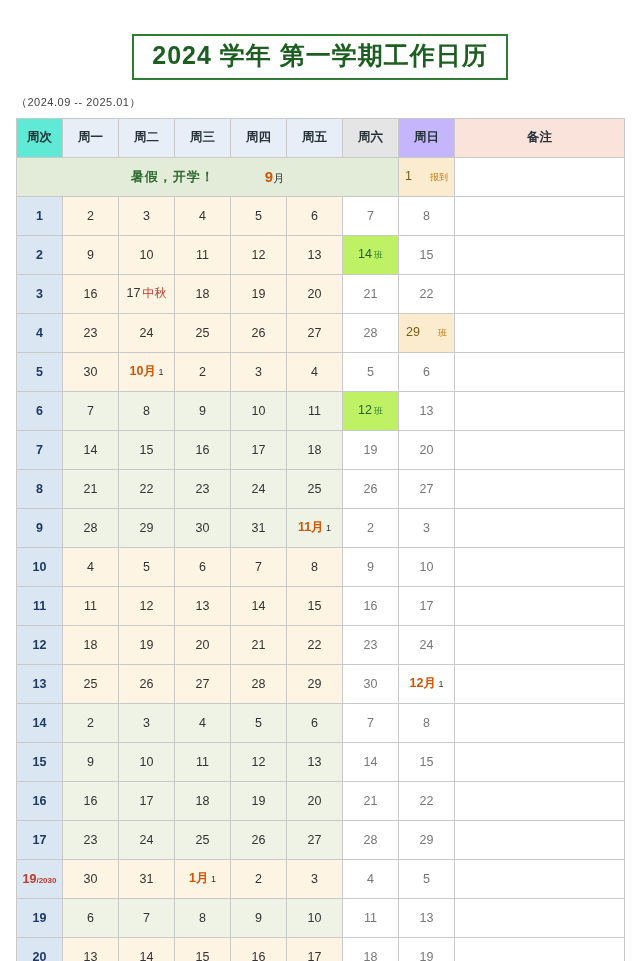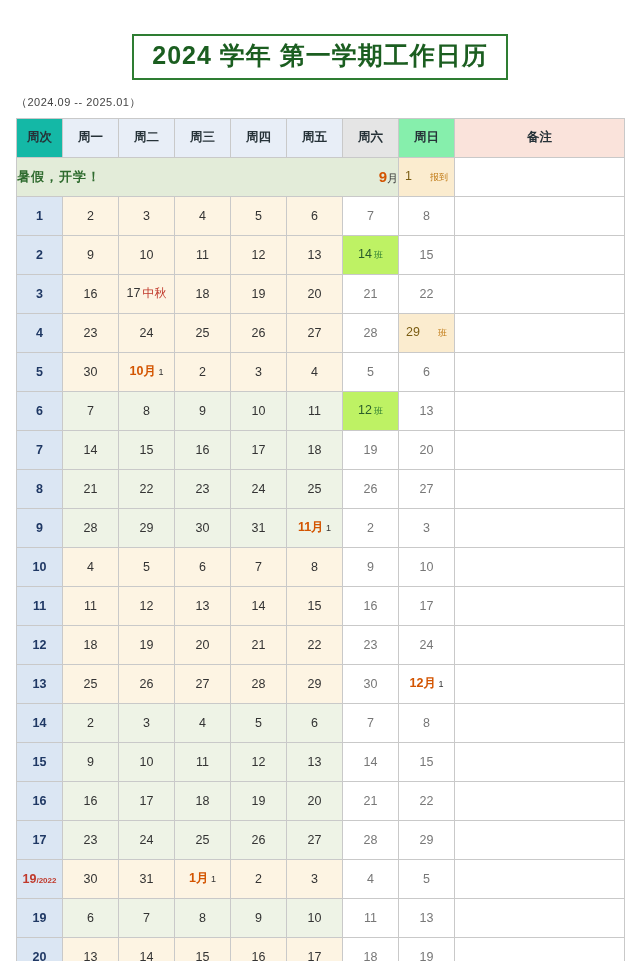--- a/index.html
+++ b/index.html
@@ -73,24 +73,24 @@
   col.c-sat { width: 56px; }
   col.c-sun { width: 56px; }
   col.c-note{ width: 170px; }
 
   thead th {
     font-size: 14px;
     font-weight: bold;
     height: 40px;
     color: #263238;
   }
-  th.h-wk   { background: #14b8a6; }
+  th.h-wk   { background: #5eead4; }
   th.h-day  { background: #e8eef7; }
   th.h-sat  { background: #e5e5e5; }
-  th.h-sun  { background: #86efac; }
+  th.h-sun  { background: #c4b5fd; }
   th.h-note { background: #fae3db; }
 
   
   td.wk {
     background: #dbe6f3;
     font-weight: bold;
     font-size: 12.5px;
     color: #1f3864;
   }
   td.wk.wk-special {
@@ -137,21 +137,21 @@
   
   td.banner {
     background: #e3ecd9;
     text-align: center;
     position: relative;
     height: 38px;
   }
   .banner-inner {
     display: flex;
     align-items: center;
-    justify-content: space-between;
+    justify-content: center;
     gap: 50px;
     width: 100%;
   }
   .banner-left {
     font-size: 13px;
     color: #2f6b2f;
     font-weight: bold;
     letter-spacing: 1px;
   }
   .banner-month {
@@ -402,21 +402,21 @@
           <td class="d alt"><span>23</span></td>
           <td class="d alt"><span>24</span></td>
           <td class="d alt"><span>25</span></td>
           <td class="d alt"><span>26</span></td>
           <td class="d alt"><span>27</span></td>
           <td class="sat"><span>28</span></td>
           <td class="sun"><span>29</span></td>
           <td class="note"></td>
         </tr>
         <tr>
-          <td class="wk wk-special"><span>19</span><span class="wk-sub">/2022</span></td>
+          <td class="wk wk-special"><span>19</span><span class="wk-sub">/2030</span></td>
           <td class="d"><span>30</span></td>
           <td class="d"><span>31</span></td>
           <td class="d"><span class="mon-mark">1月</span><span class="mon-sup"> 1</span></td>
           <td class="d"><span>2</span></td>
           <td class="d"><span>3</span></td>
           <td class="sat"><span>4</span></td>
           <td class="sun"><span>5</span></td>
           <td class="note"></td>
         </tr>
         <tr>

